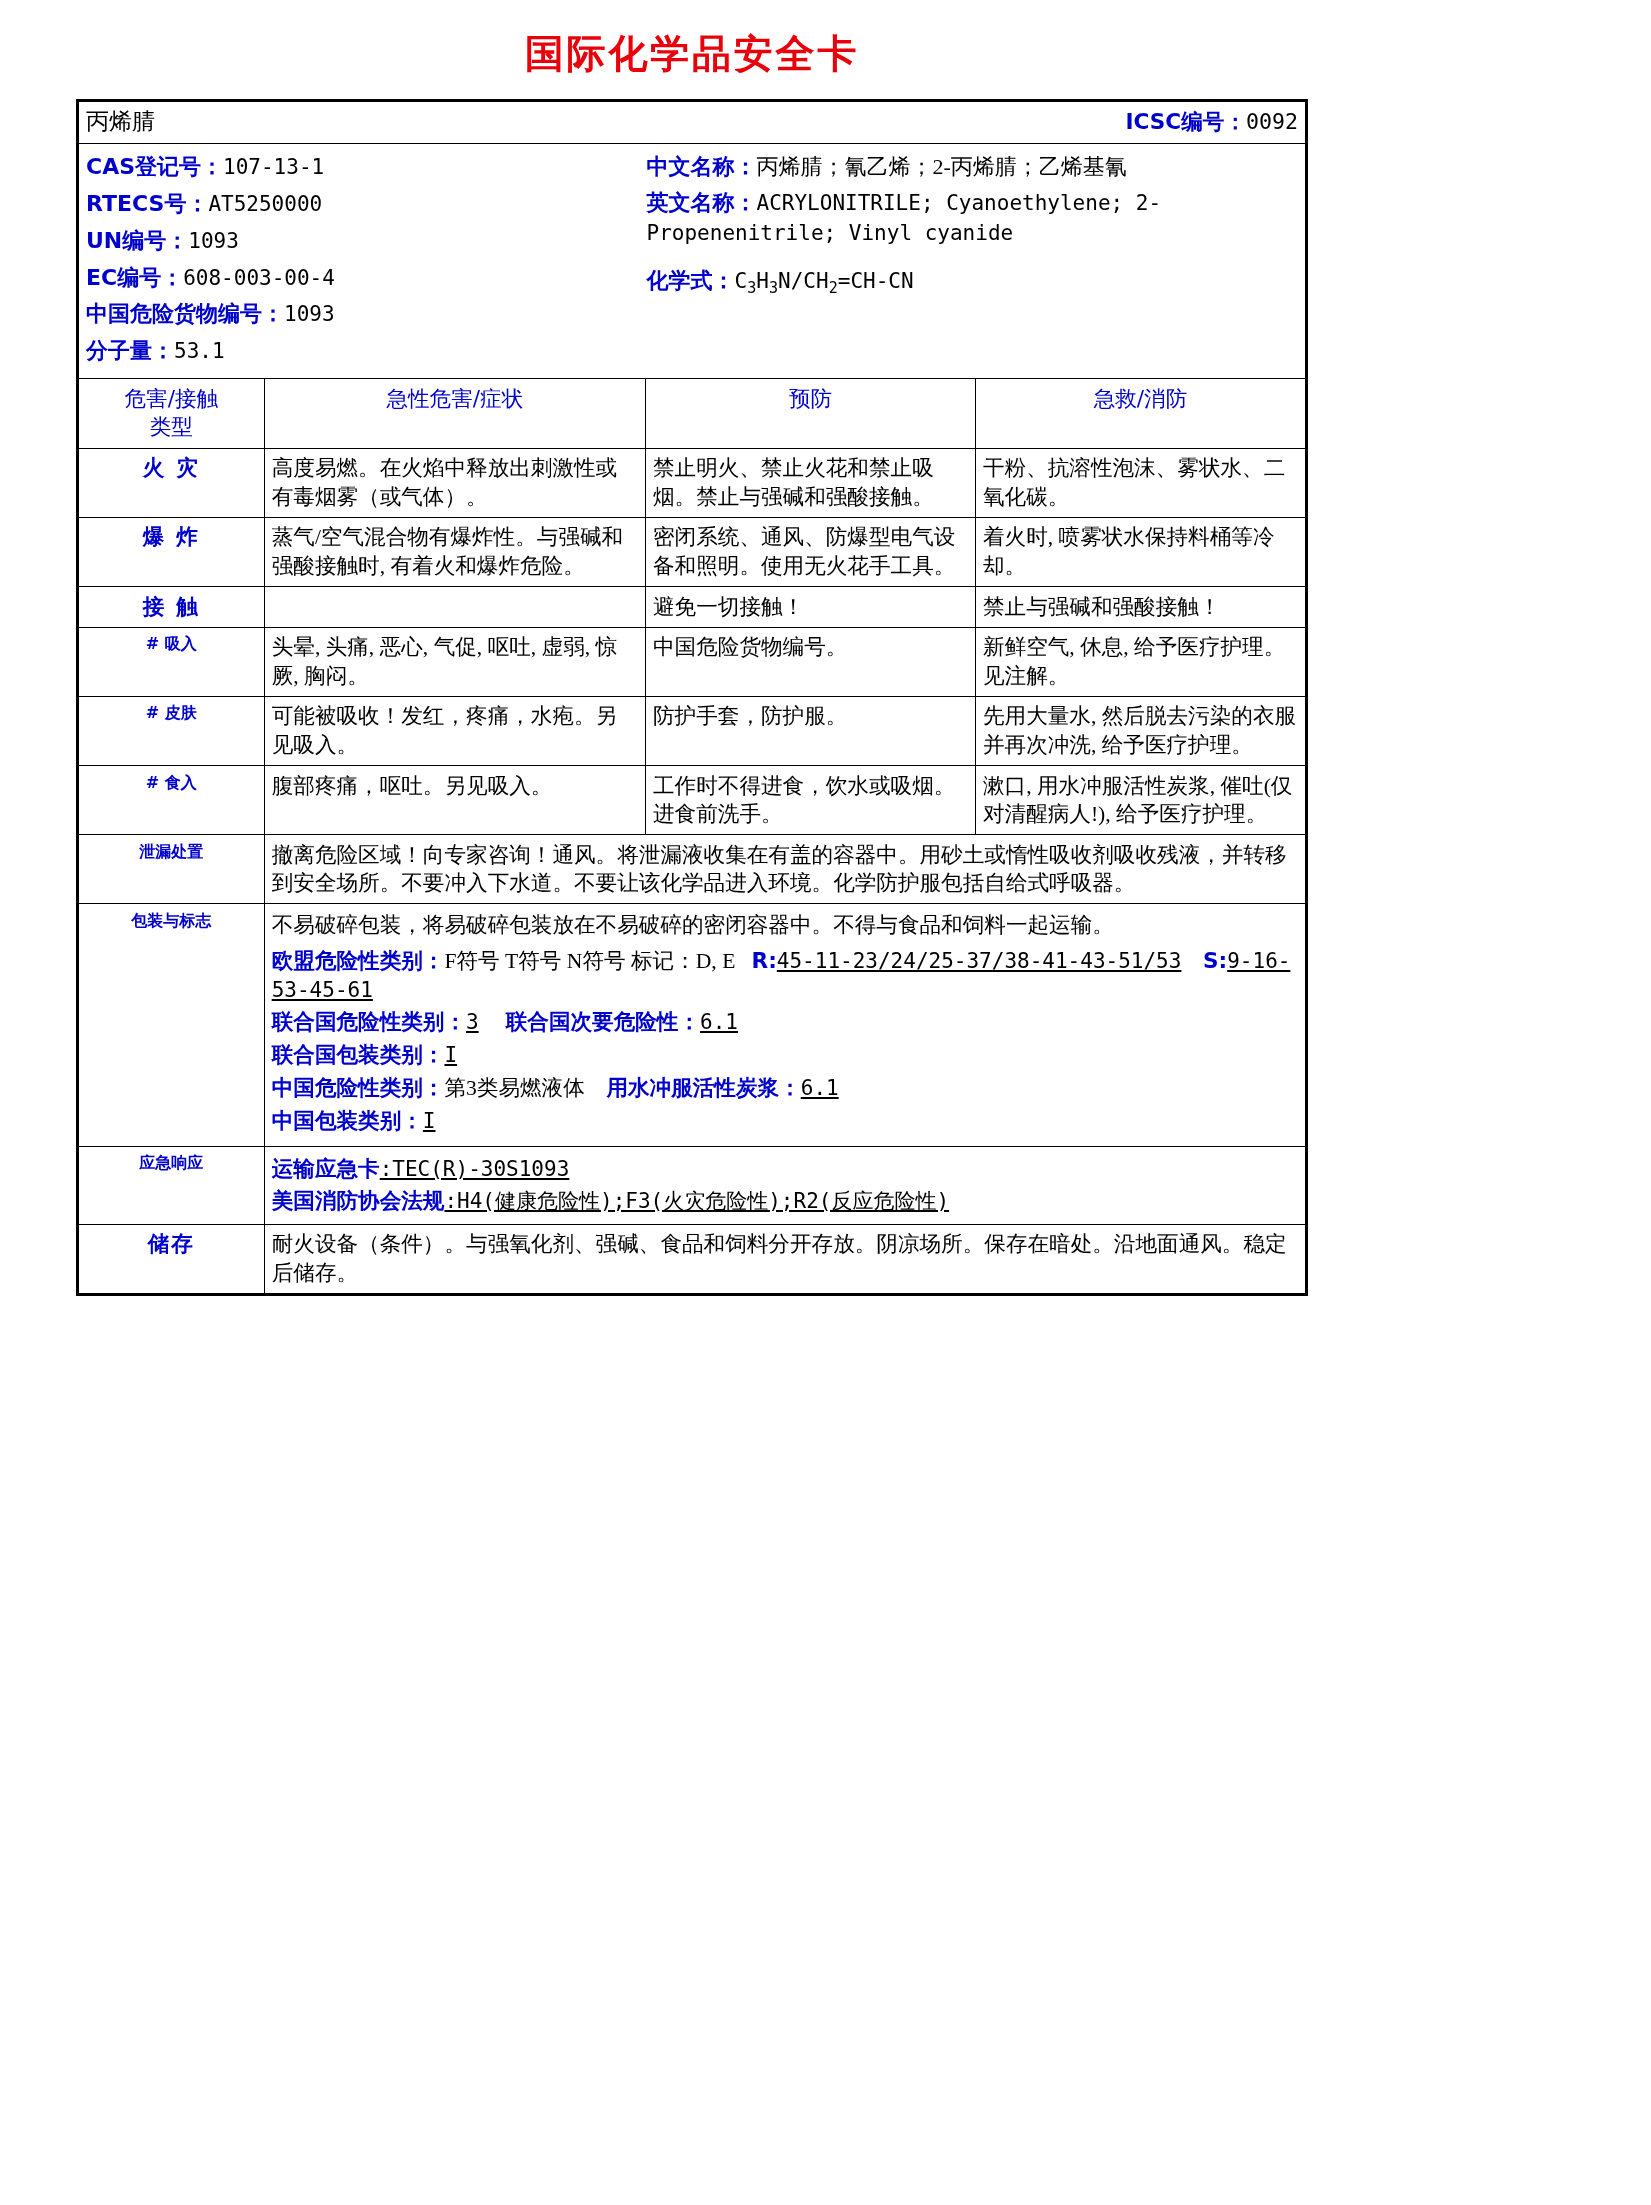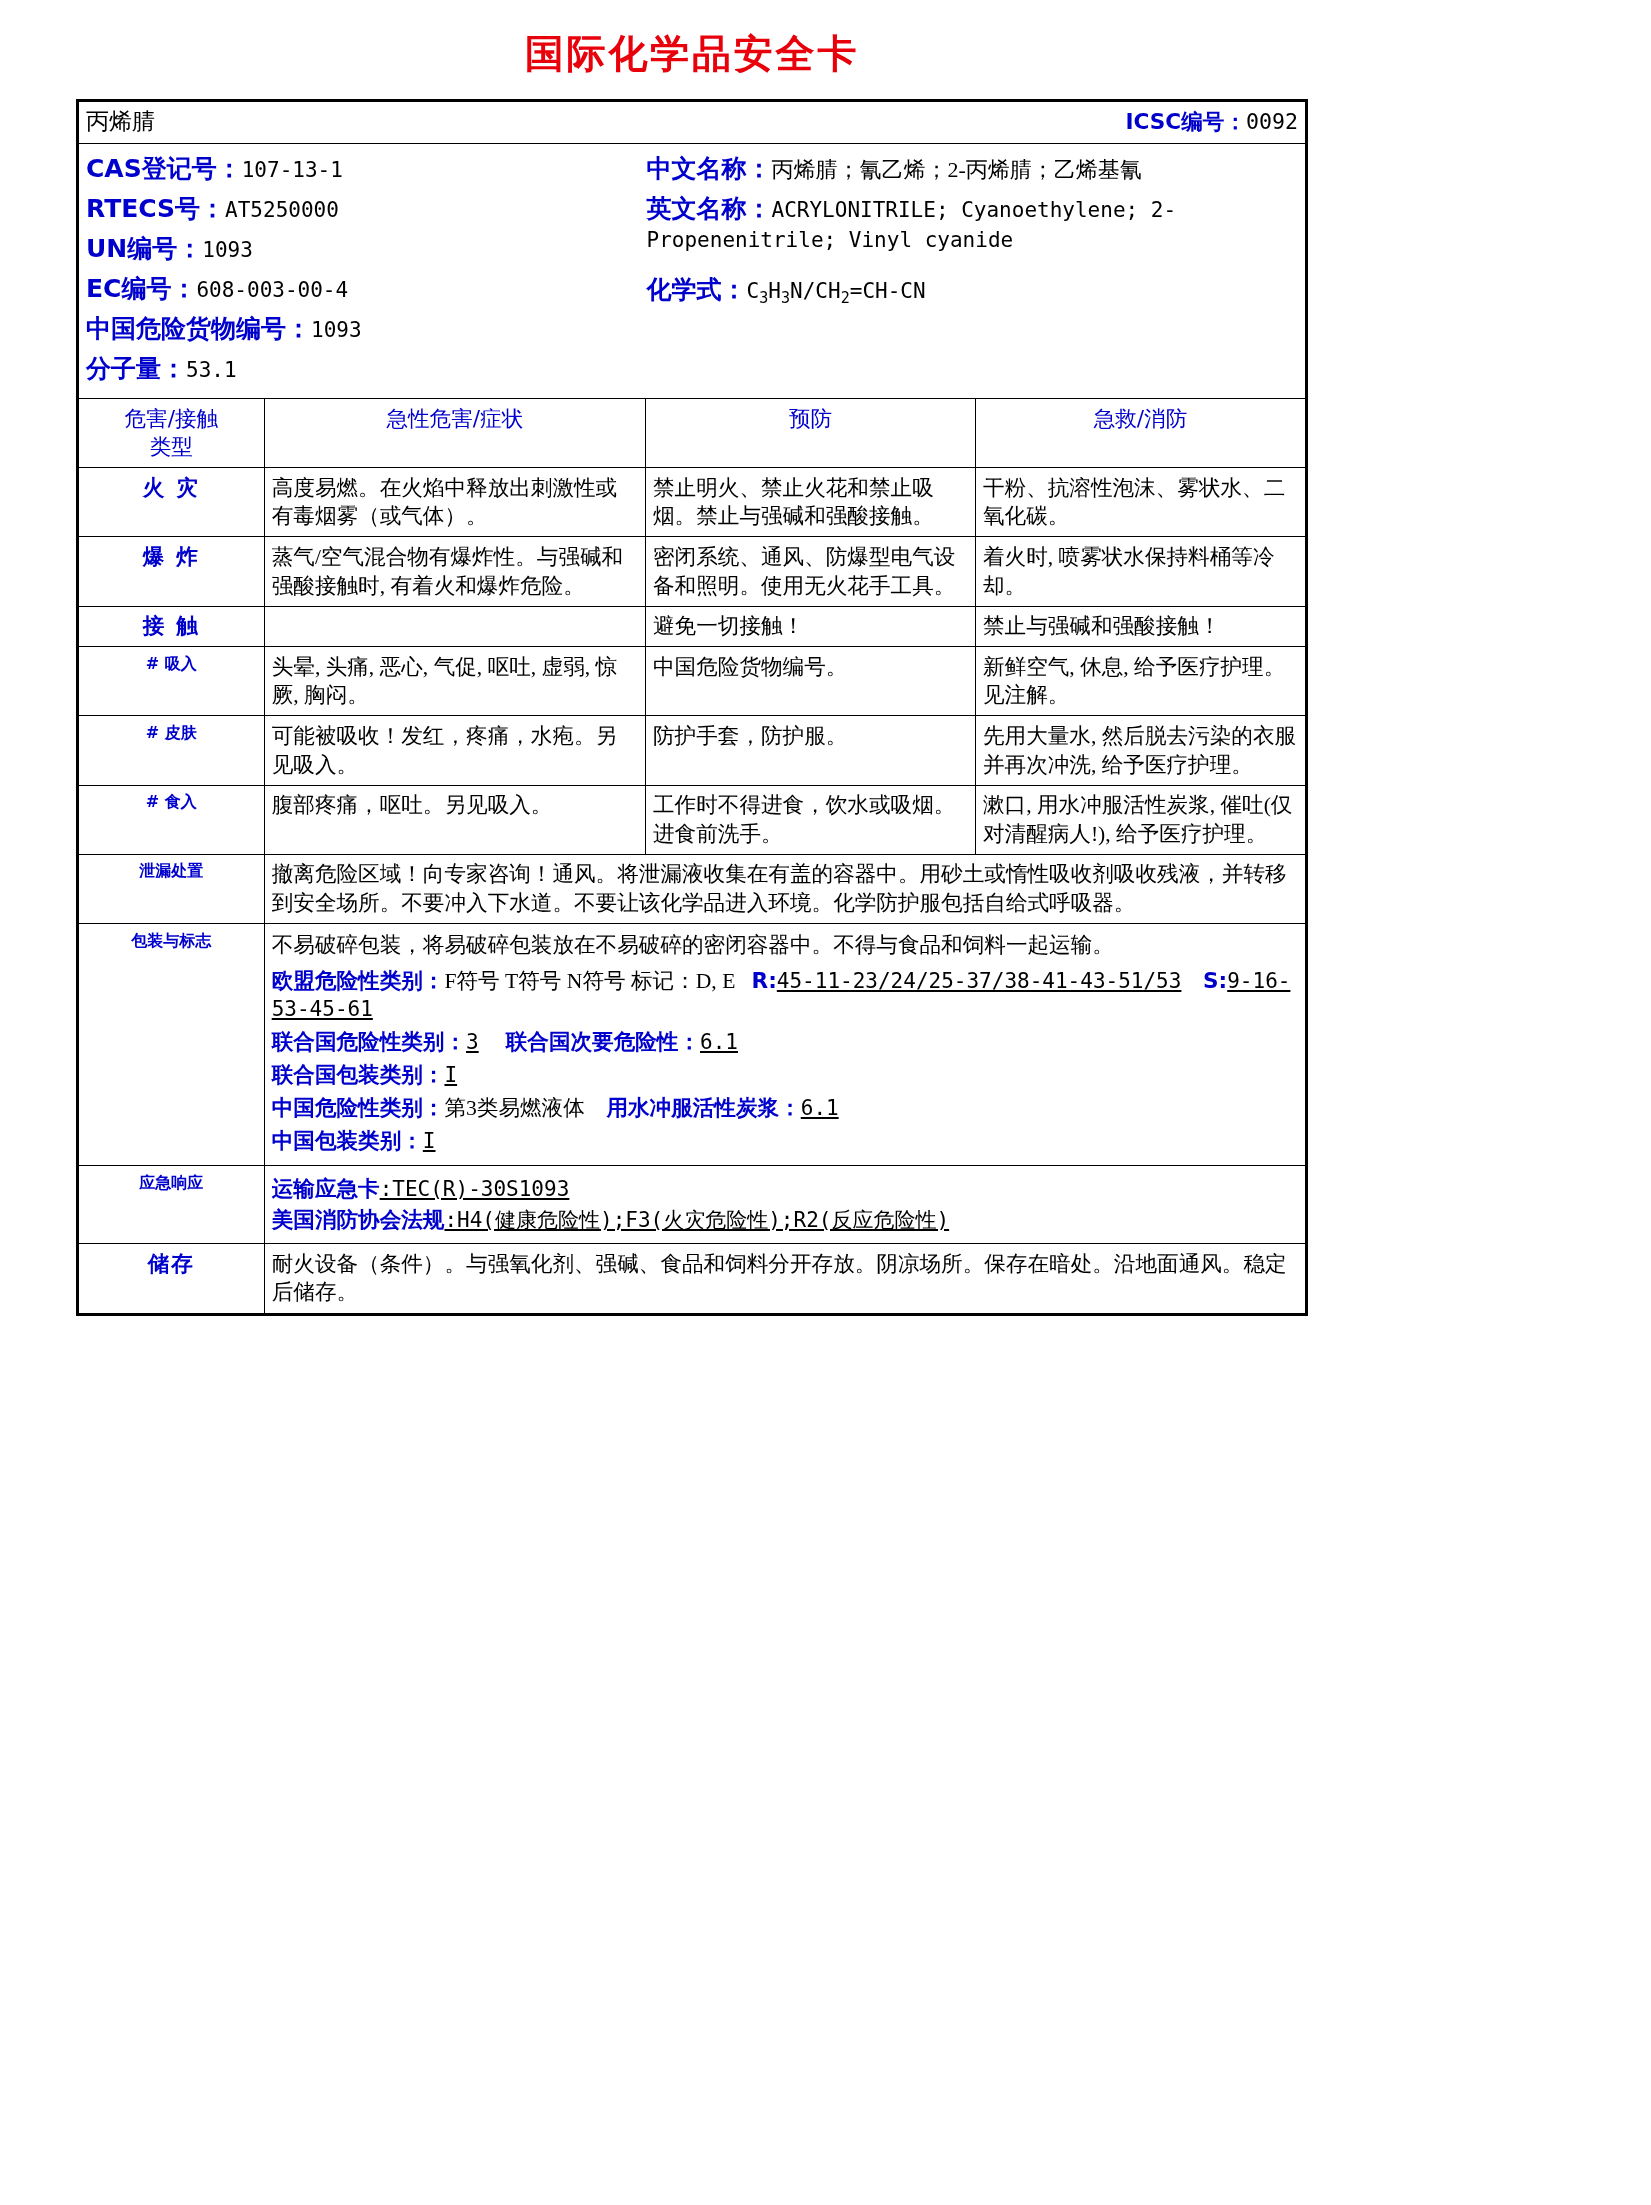--- a/index.html
+++ b/index.html
@@ -72,21 +72,21 @@
     display: flex;
   }
   .ident-left {
     width: 46%;
     padding-right: 5.6px;
   }
   .ident-right {
     width: 54%;
   }
   .kv { margin: 2.8px 0 7px 0; font-size: 22px; }
-  .kv .lbl { color: #0000cc; font-weight: bold; font-family: "DejaVu Sans", sans-serif; font-size: 25px;}
+  .kv .lbl { color: #0000cc; font-weight: bold; font-family: "DejaVu Sans", sans-serif; font-size: 22px;}
   .kv .val { font-family: "DejaVu Sans Mono", monospace; font-size: 21px; }
   .kv .val-cn { font-family: "Liberation Serif", serif; font-size: 22px; }
   .formula { font-family: "DejaVu Sans Mono", monospace; font-size: 21px; }
   .formula sub { font-size: 0.72em; }
 
   
   .colhdr td {
     text-align: center;
     color: #0000cc;
     font-weight: normal;

